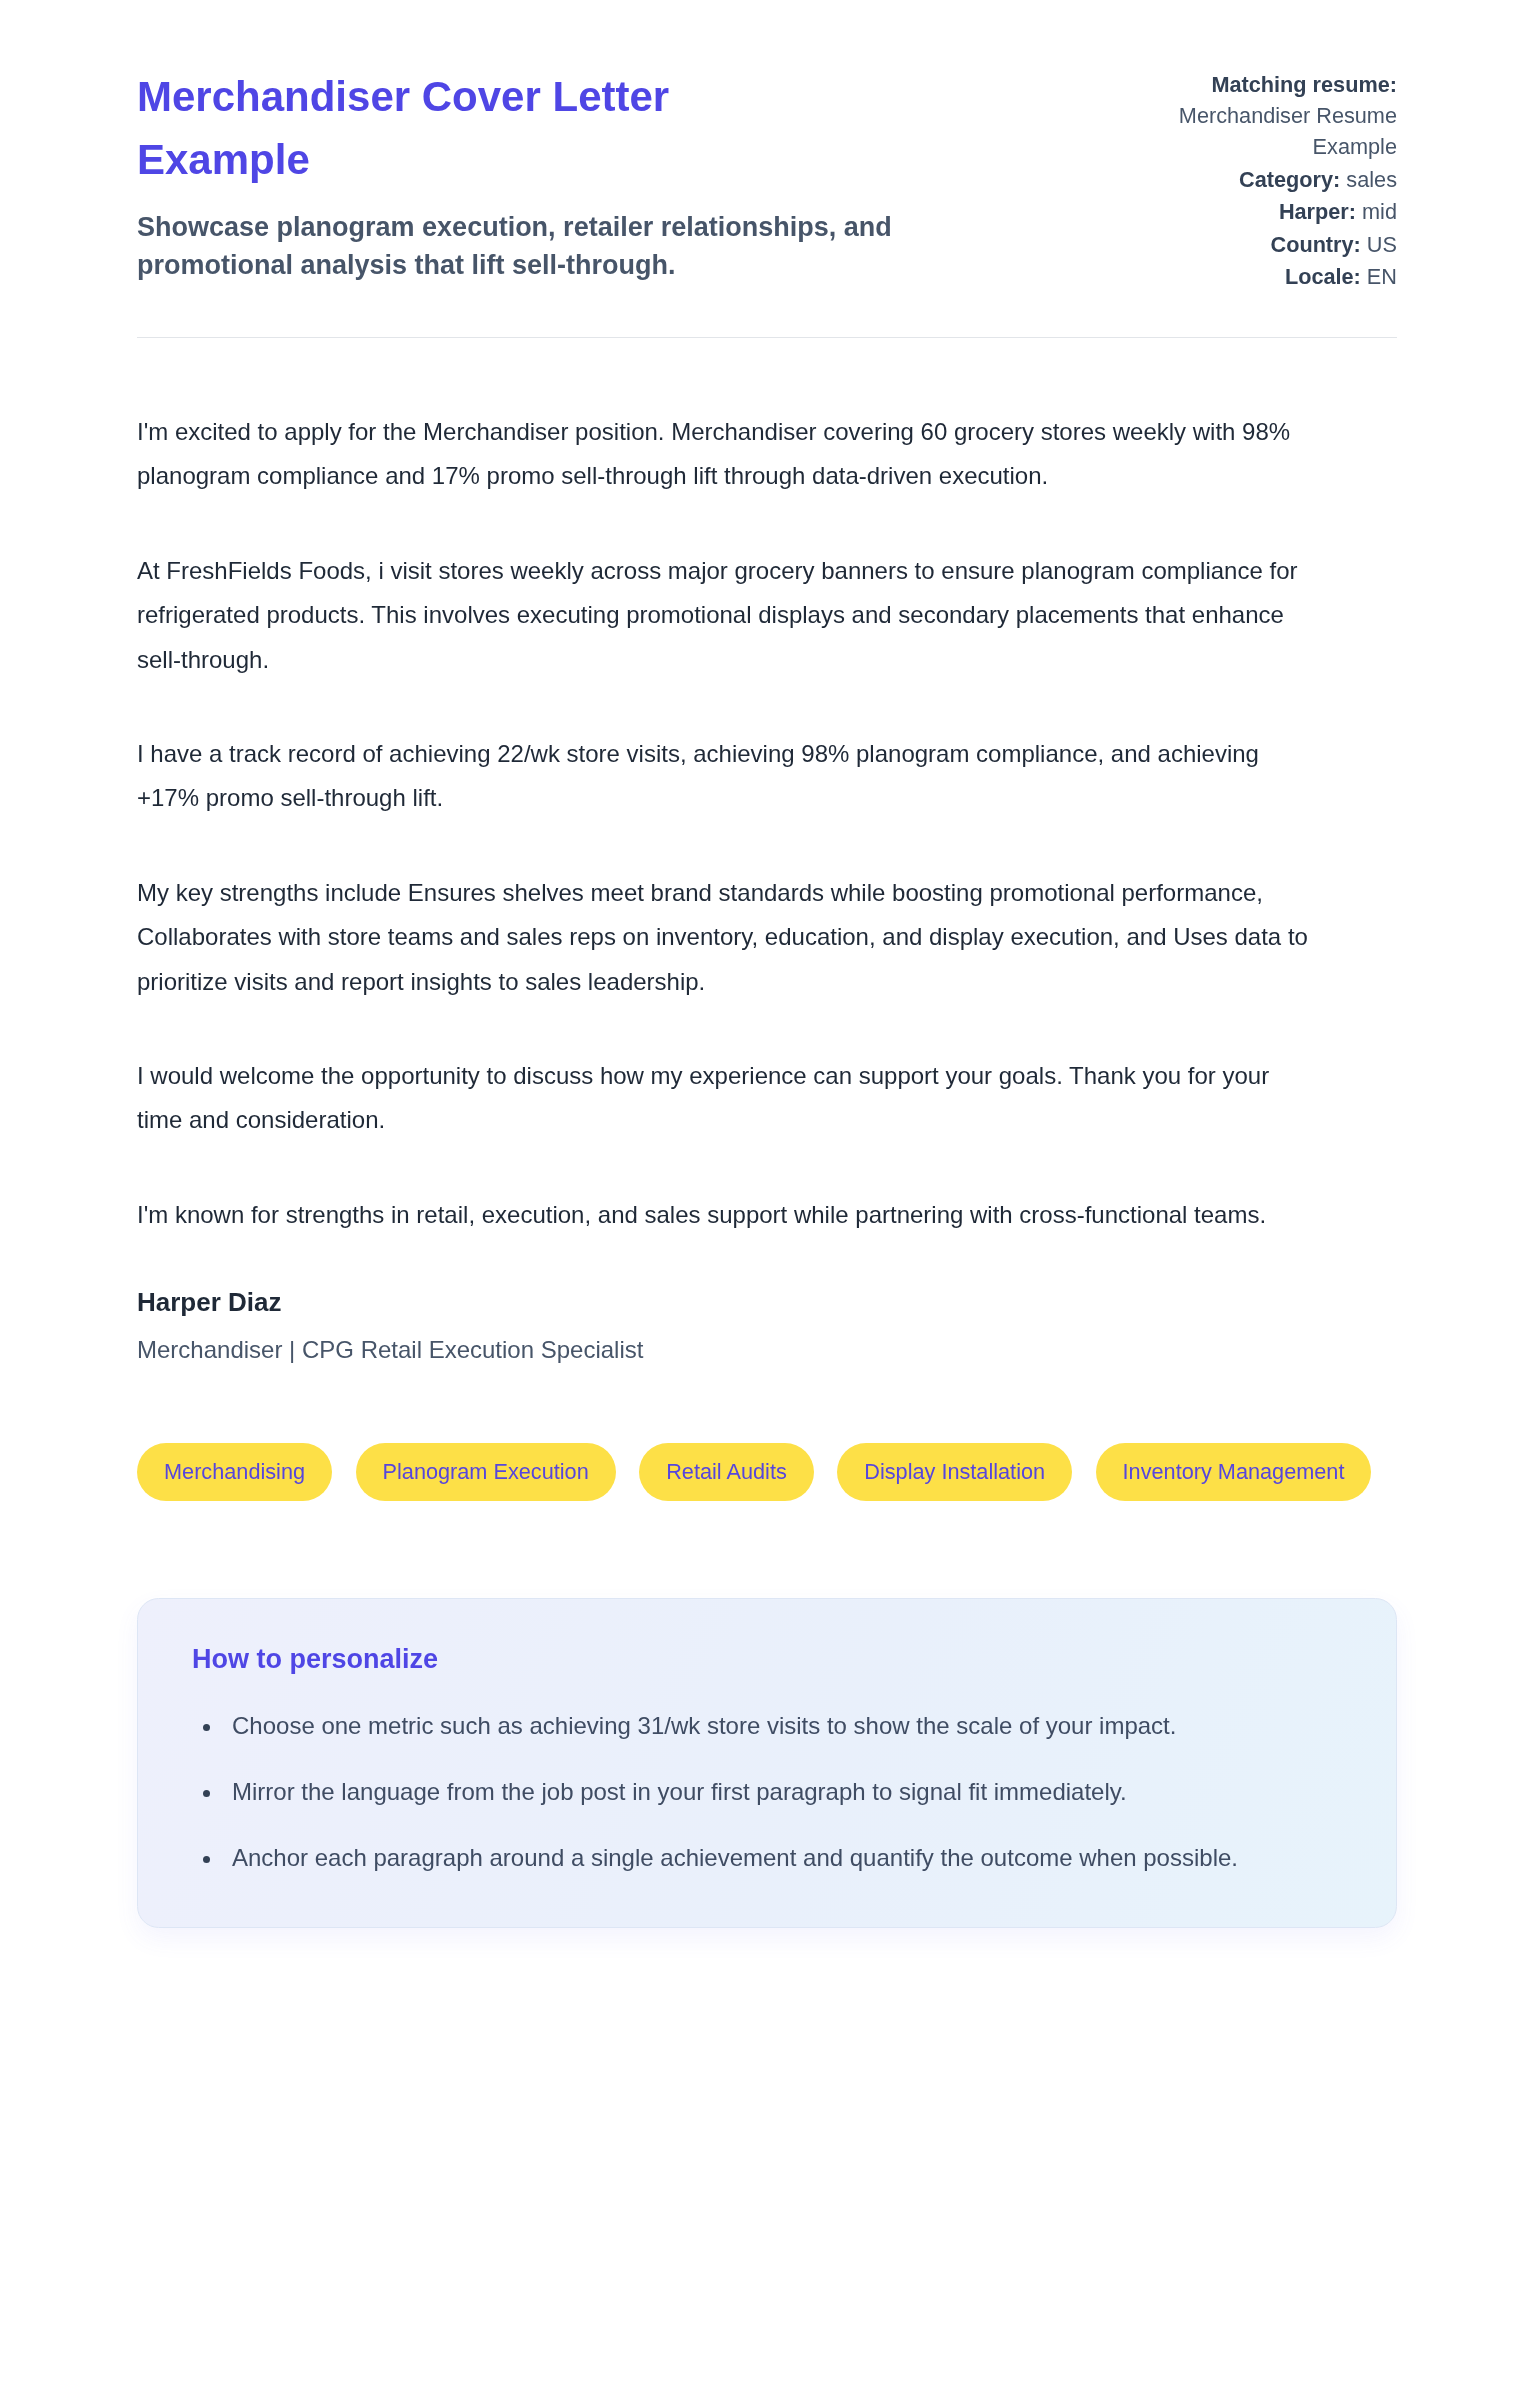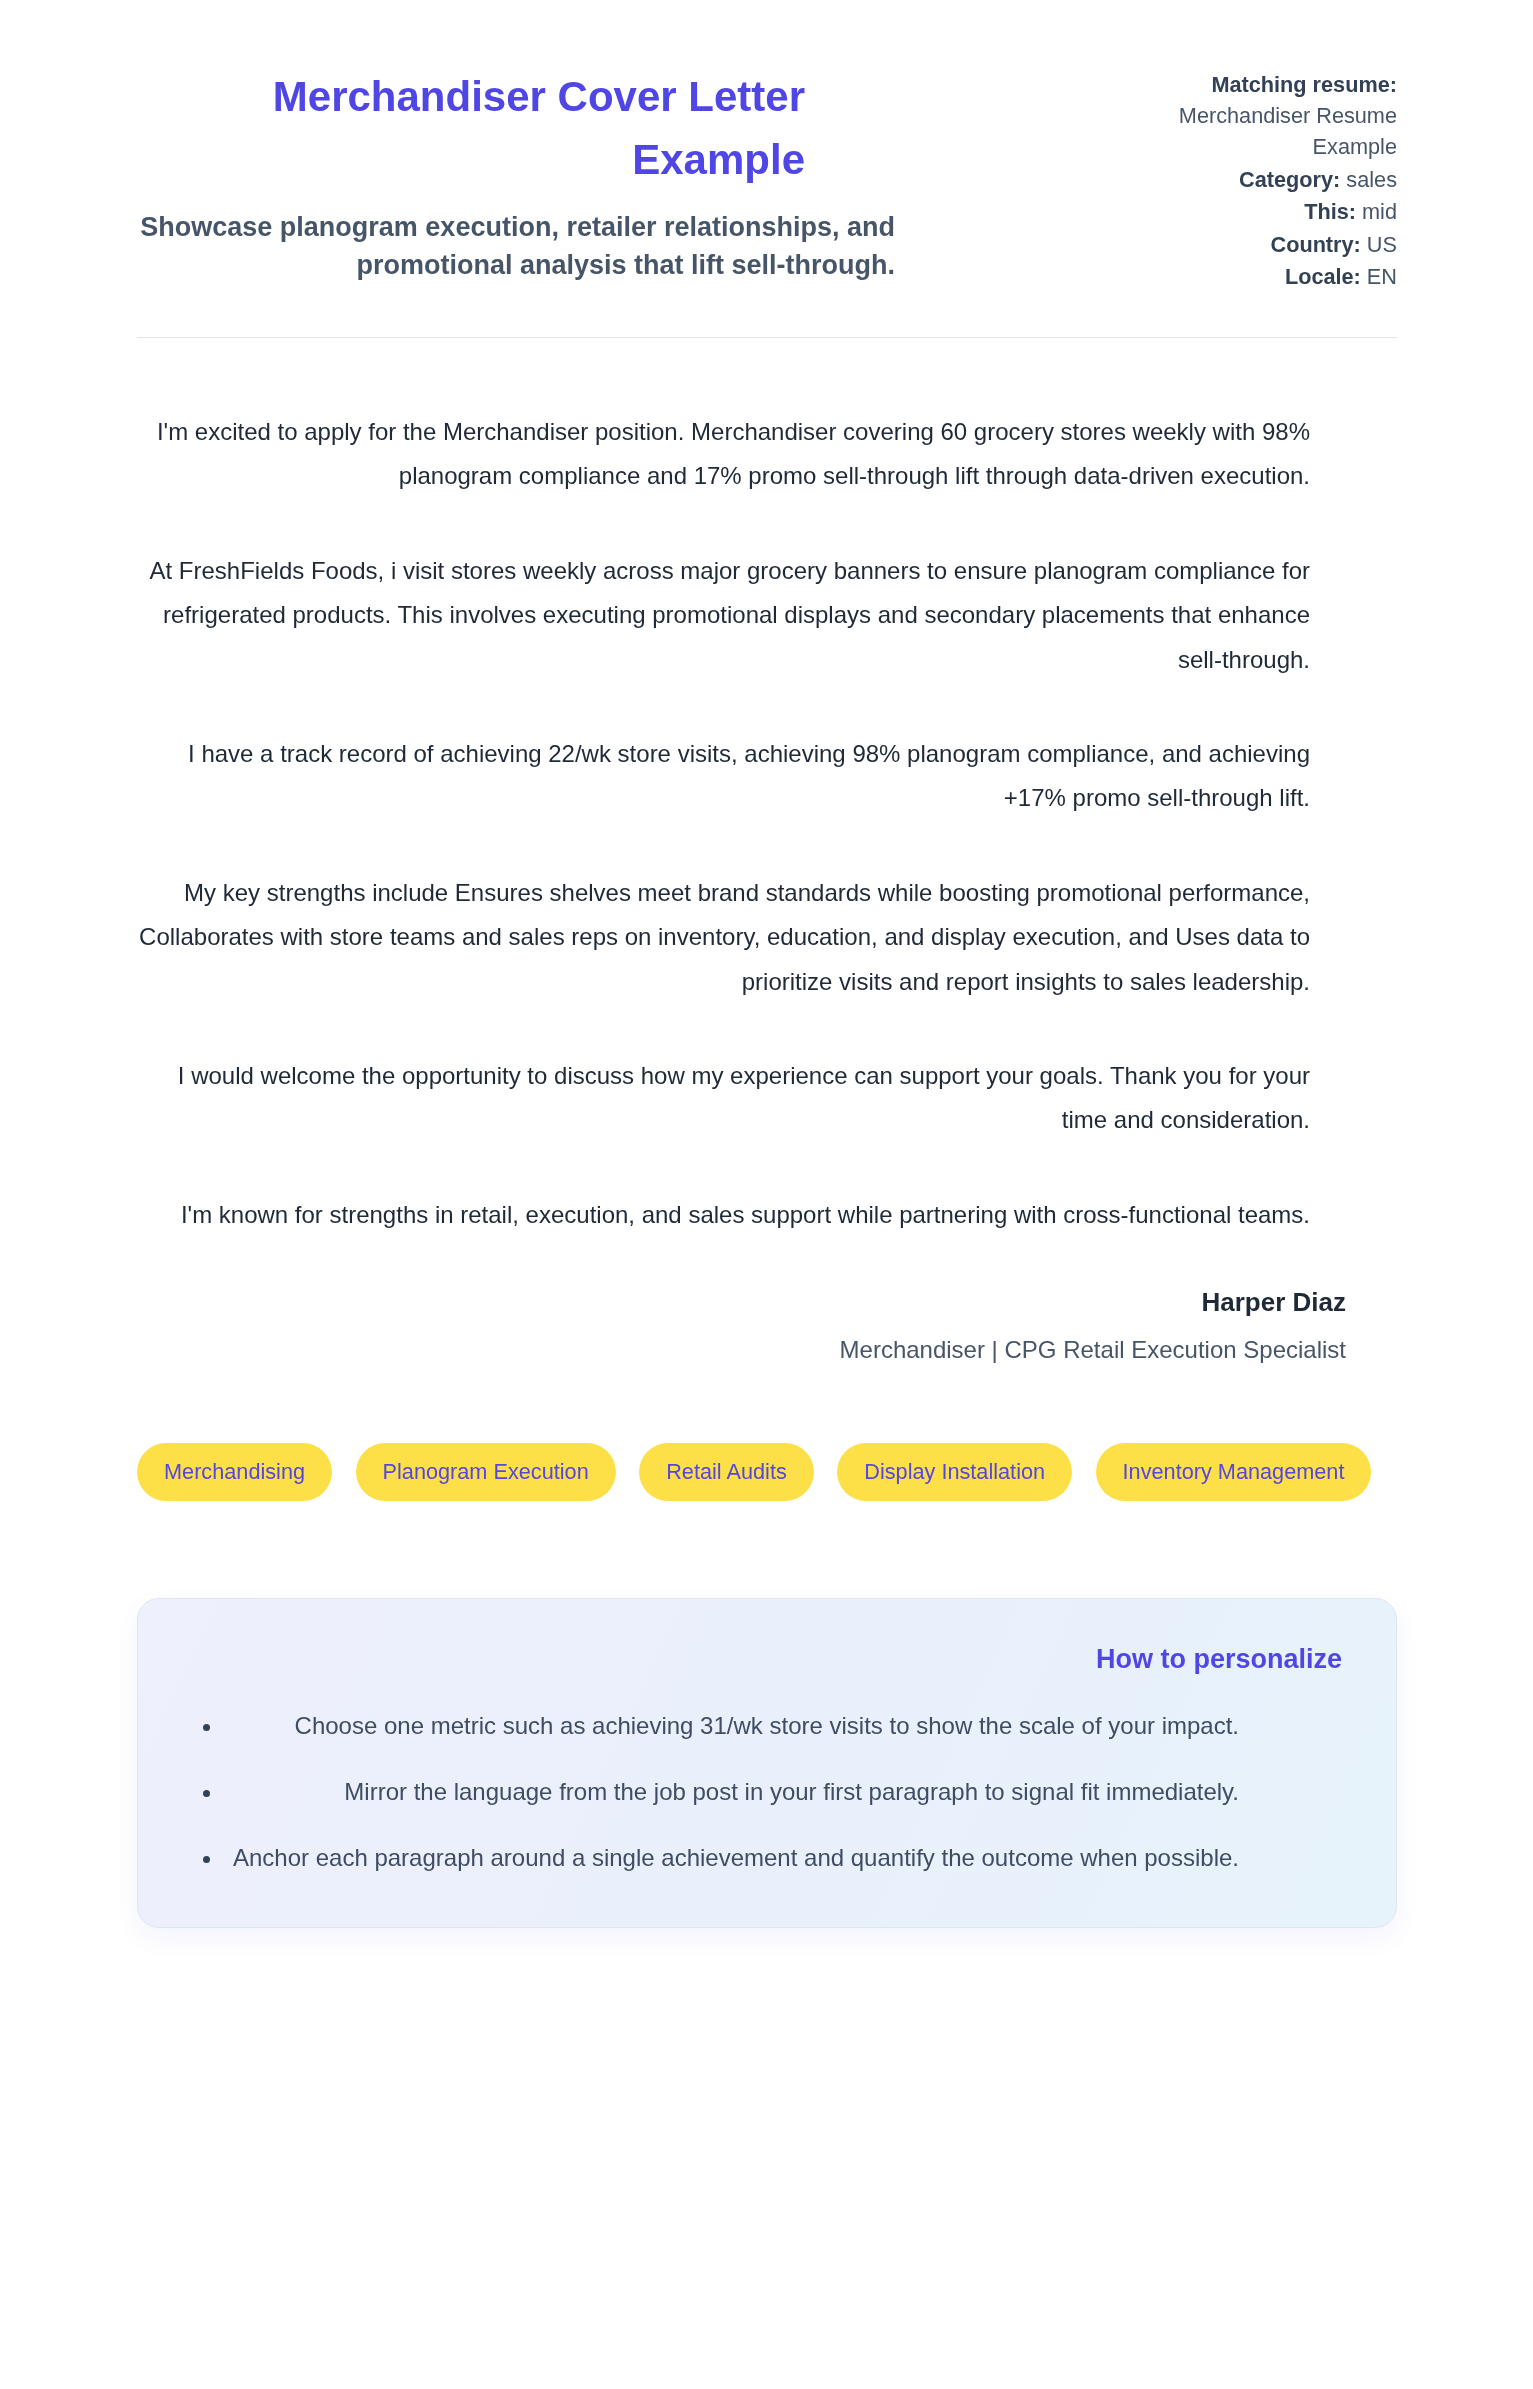--- a/index.html
+++ b/index.html
@@ -1,15 +1,15 @@
 <!DOCTYPE html>
 <html style="font-size:14.4px"><head>
 <meta charset="utf-8">
 <style>
-  * { margin: 0; padding: 0; box-sizing: border-box; text-align: right; }
+  * { margin: 0; padding: 0; box-sizing: border-box; }
   html, body { background: #ffffff; }
   body {
     font-family: "Liberation Sans", "DejaVu Sans", sans-serif;
     color: #1f2937;
   }
   .page {
     width: 1534px;
     height: 2389px;
     overflow: hidden;
     background: #ffffff;
@@ -150,21 +150,21 @@
       <div class="meta">
         <div class="meta-item">
           <span class="meta-label">Matching resume:</span> 
           <span class="meta-value">Merchandiser Resume Example</span>
         </div>
         <div class="meta-item">
           <span class="meta-label">Category:</span> 
           <span class="meta-value">sales</span>
         </div>
         <div class="meta-item">
-          <span class="meta-label">This:</span> 
+          <span class="meta-label">Harper:</span> 
           <span class="meta-value">mid</span>
         </div>
         <div class="meta-item">
           <span class="meta-label">Country:</span> 
           <span class="meta-value">US</span>
         </div>
         <div class="meta-item">
           <span class="meta-label">Locale:</span> 
           <span class="meta-value">EN</span>
         </div>

